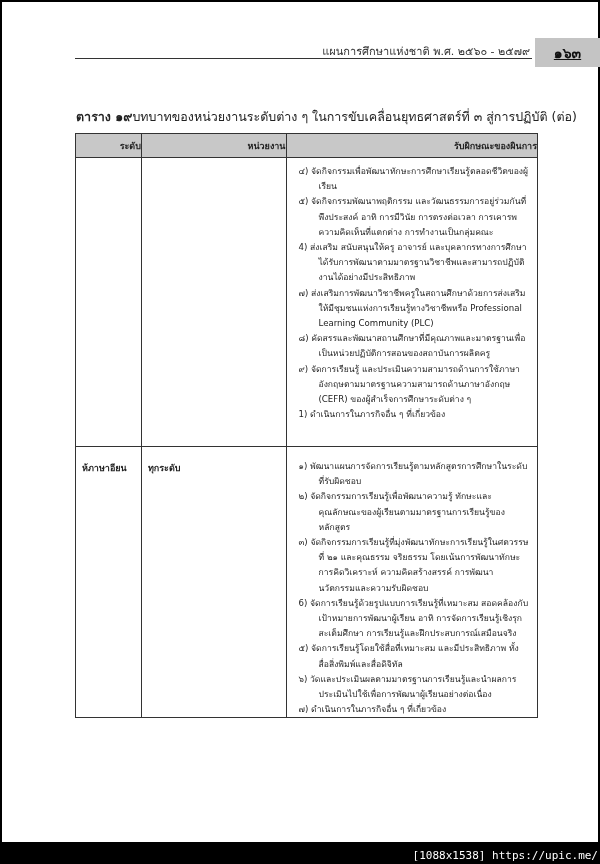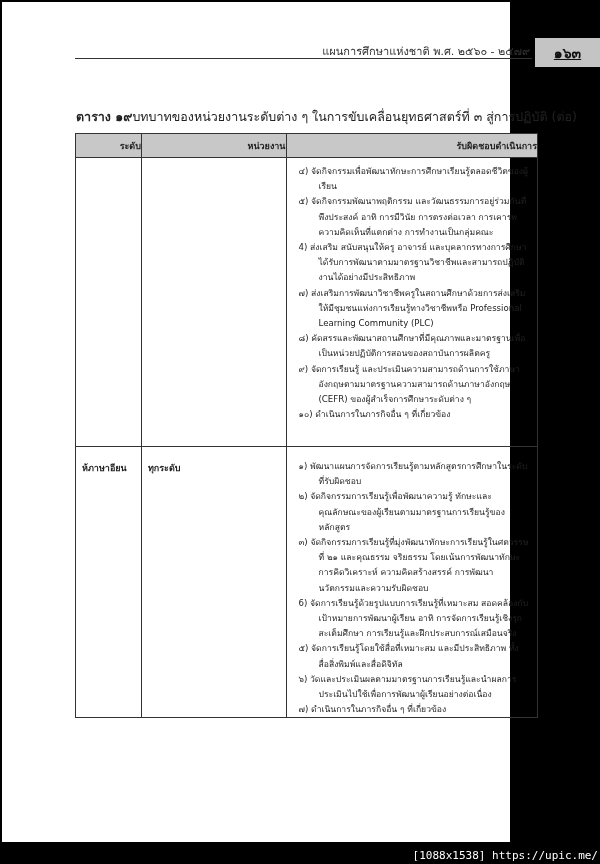--- a/index.html
+++ b/index.html
@@ -3,21 +3,21 @@
   <meta charset="utf-8">
   <style>
     * { box-sizing: border-box; margin: 0; padding: 0; }
     html, body {
       width: 600px; height: 864px; overflow: hidden;
       background: #000;
       font-family: "DejaVu Sans", sans-serif;
     }
     .page {
       position: absolute; left: 2px; top: 2px;
-      width: 508px; height: 840px;
+      width: 596px; height: 840px;
       background: #fff;
     }
     .header-line {
       position: absolute; left: 73px; top: 56px;
       width: 457px; height: 1px; background: #333;
     }
     .header-title {
       position: absolute; left: 300px; top: 40px;
       width: 228px; text-align: right;
       font-size: 11px; color: #333;
@@ -92,36 +92,36 @@
   <table class="doc">
     <colgroup>
         <col class="c1">
         <col class="c2">
         <col class="c3">
       </colgroup>
     <thead>
       <tr>
         <th>ระดับ</th>
         <th>หน่วยงาน</th>
-        <th>รับผิดชอบดำเนินการ</th>
+        <th>รับผิกษณะของผินการ</th>
       </tr>
     </thead>
     <tbody>
       <tr class="row1">
         <td class="lvl"></td>
         <td class="unit"></td>
         <td>
           <ul class="items">
             <li>๔) จัดกิจกรรมเพื่อพัฒนาทักษะการศึกษาเรียนรู้ตลอดชีวิตของผู้เรียน</li>
             <li>๕) จัดกิจกรรมพัฒนาพฤติกรรม และวัฒนธรรมการอยู่ร่วมกันที่พึงประสงค์ อาทิ การมีวินัย การตรงต่อเวลา การเคารพความคิดเห็นที่แตกต่าง การทำงานเป็นกลุ่มคณะ</li>
             <li>4) ส่งเสริม สนับสนุนให้ครู อาจารย์ และบุคลากรทางการศึกษาได้รับการพัฒนาตามมาตรฐานวิชาชีพและสามารถปฏิบัติงานได้อย่างมีประสิทธิภาพ</li>
             <li>๗) ส่งเสริมการพัฒนาวิชาชีพครูในสถานศึกษาด้วยการส่งเสริมให้มีชุมชนแห่งการเรียนรู้ทางวิชาชีพหรือ Professional Learning Community (PLC)</li>
             <li>๘) คัดสรรและพัฒนาสถานศึกษาที่มีคุณภาพและมาตรฐานเพื่อเป็นหน่วยปฏิบัติการสอนของสถาบันการผลิตครู</li>
             <li>๙) จัดการเรียนรู้ และประเมินความสามารถด้านการใช้ภาษาอังกฤษตามมาตรฐานความสามารถด้านภาษาอังกฤษ (CEFR) ของผู้สำเร็จการศึกษาระดับต่าง ๆ</li>
-            <li>๑๐) ดำเนินการในภารกิจอื่น ๆ ที่เกี่ยวข้อง</li>
+            <li>1) ดำเนินการในภารกิจอื่น ๆ ที่เกี่ยวข้อง</li>
           </ul>
         </td>
       </tr>
       <tr class="row2">
         <td class="lvl">ห้ภาษาอียน</td>
         <td class="unit">ทุกระดับ</td>
         <td>
           <ul class="items r2">
             <li>๑) พัฒนาแผนการจัดการเรียนรู้ตามหลักสูตรการศึกษาในระดับที่รับผิดชอบ</li>
             <li>๒) จัดกิจกรรมการเรียนรู้เพื่อพัฒนาความรู้ ทักษะและคุณลักษณะของผู้เรียนตามมาตรฐานการเรียนรู้ของหลักสูตร</li>

